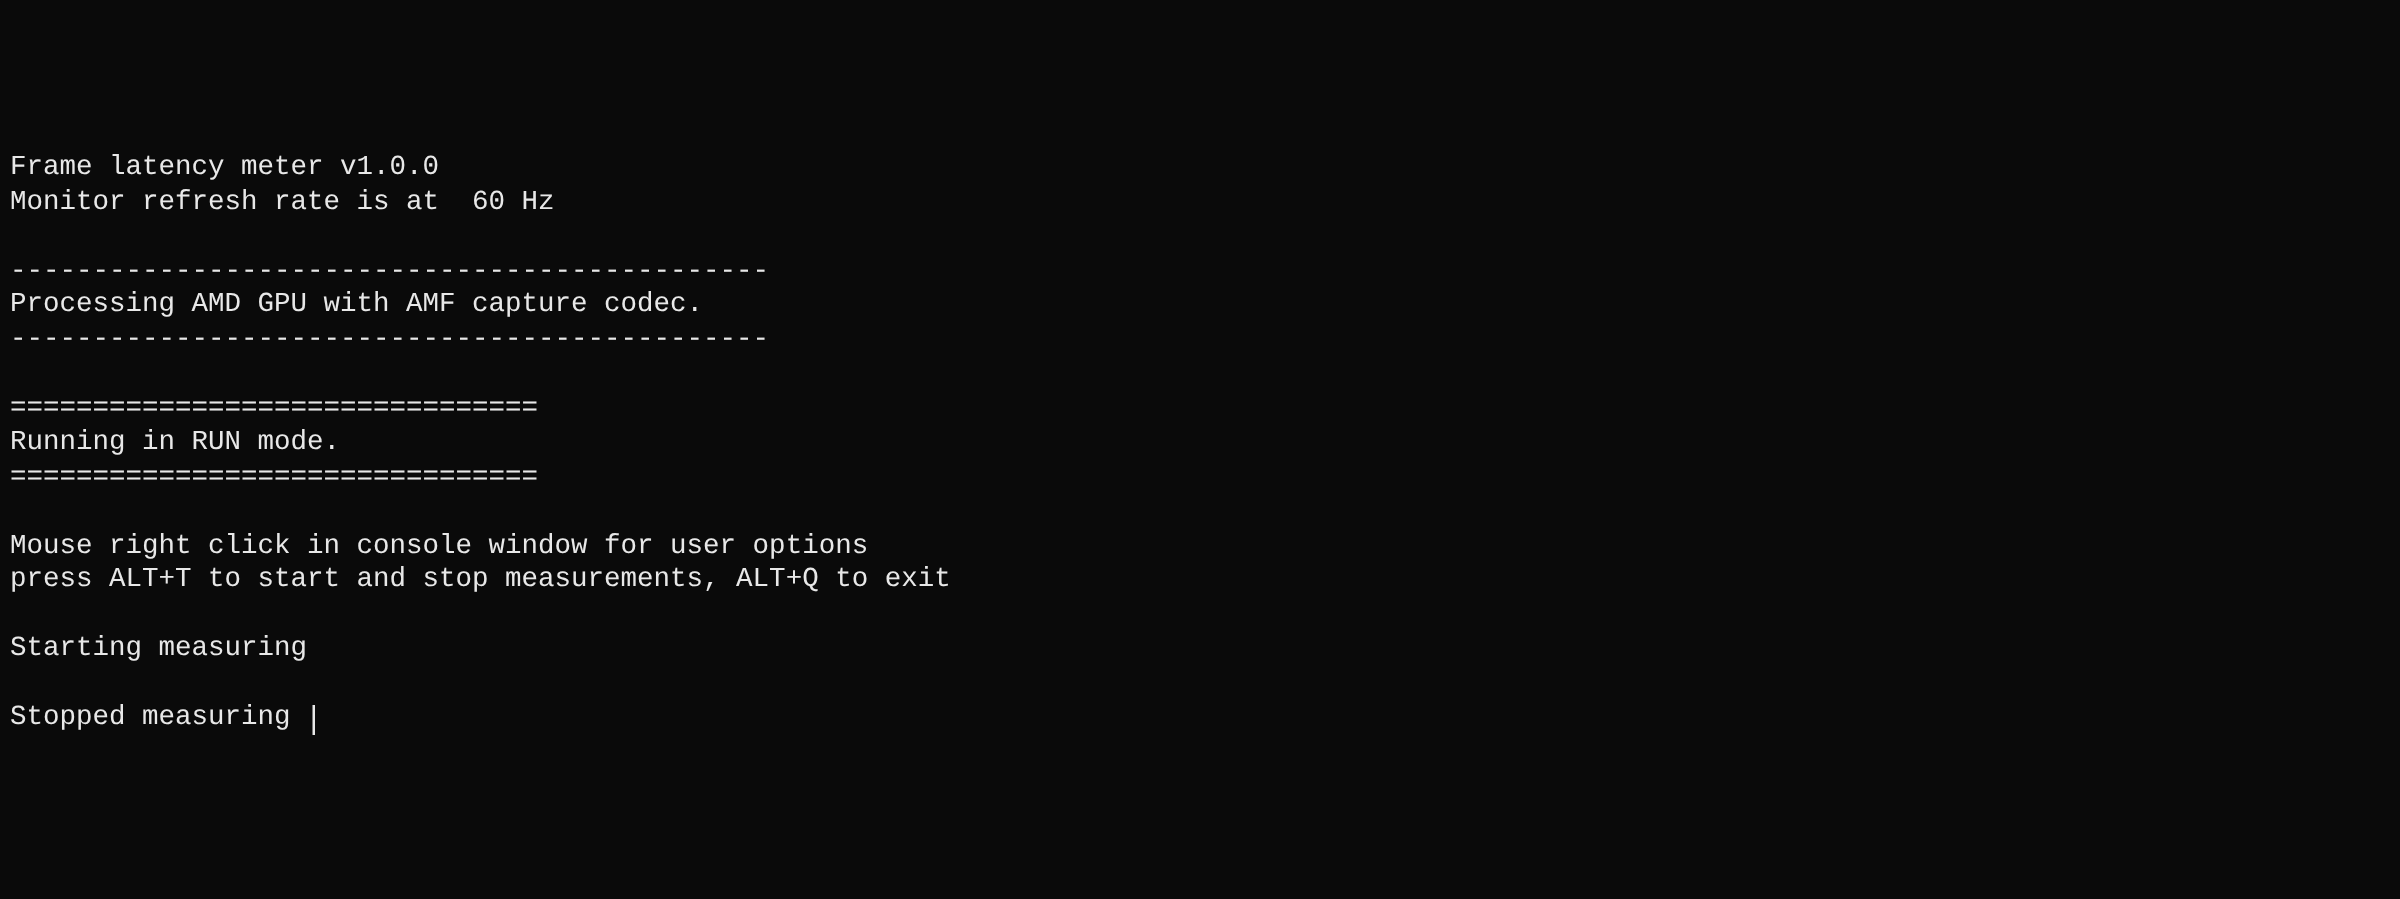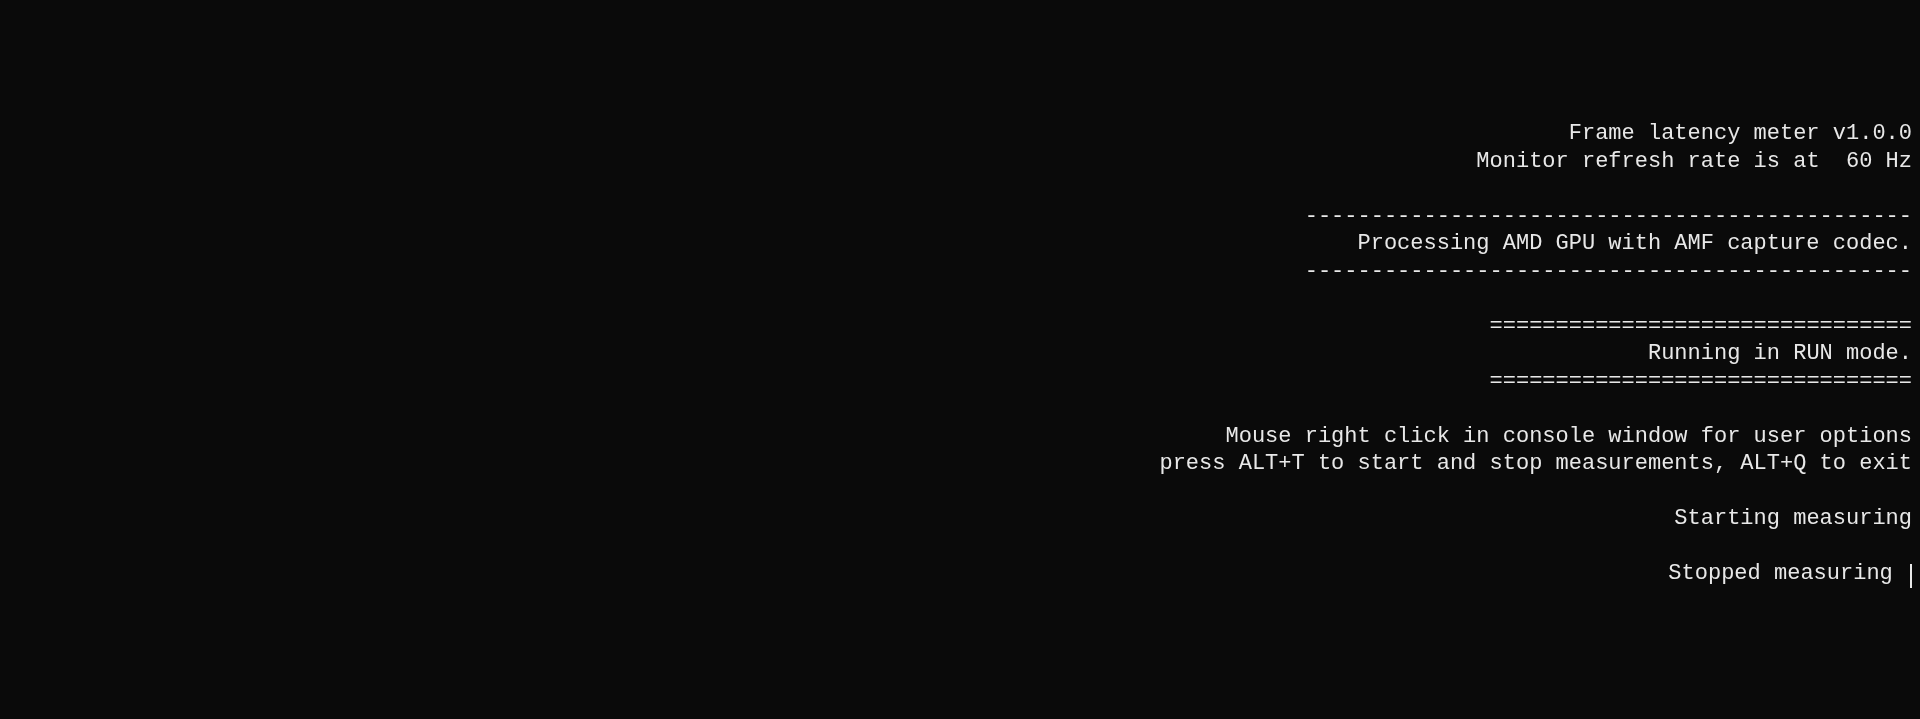--- a/index.html
+++ b/index.html
@@ -15,21 +15,20 @@
       line-height: 1.25;
       padding: 10px 8px;
       width: 1920px;
       height: 719px;
       overflow: hidden;
       white-space: pre;
     }
     .console-line {
       display: block;
       min-height: 1.25em;
-      text-align: right;
     }
     .cursor {
       display: inline-block;
       width: 2px;
       height: 1.1em;
       background-color: #e8e8e8;
       vertical-align: text-bottom;
       margin-left: 4px;
       position: relative;
       top: 2px;

